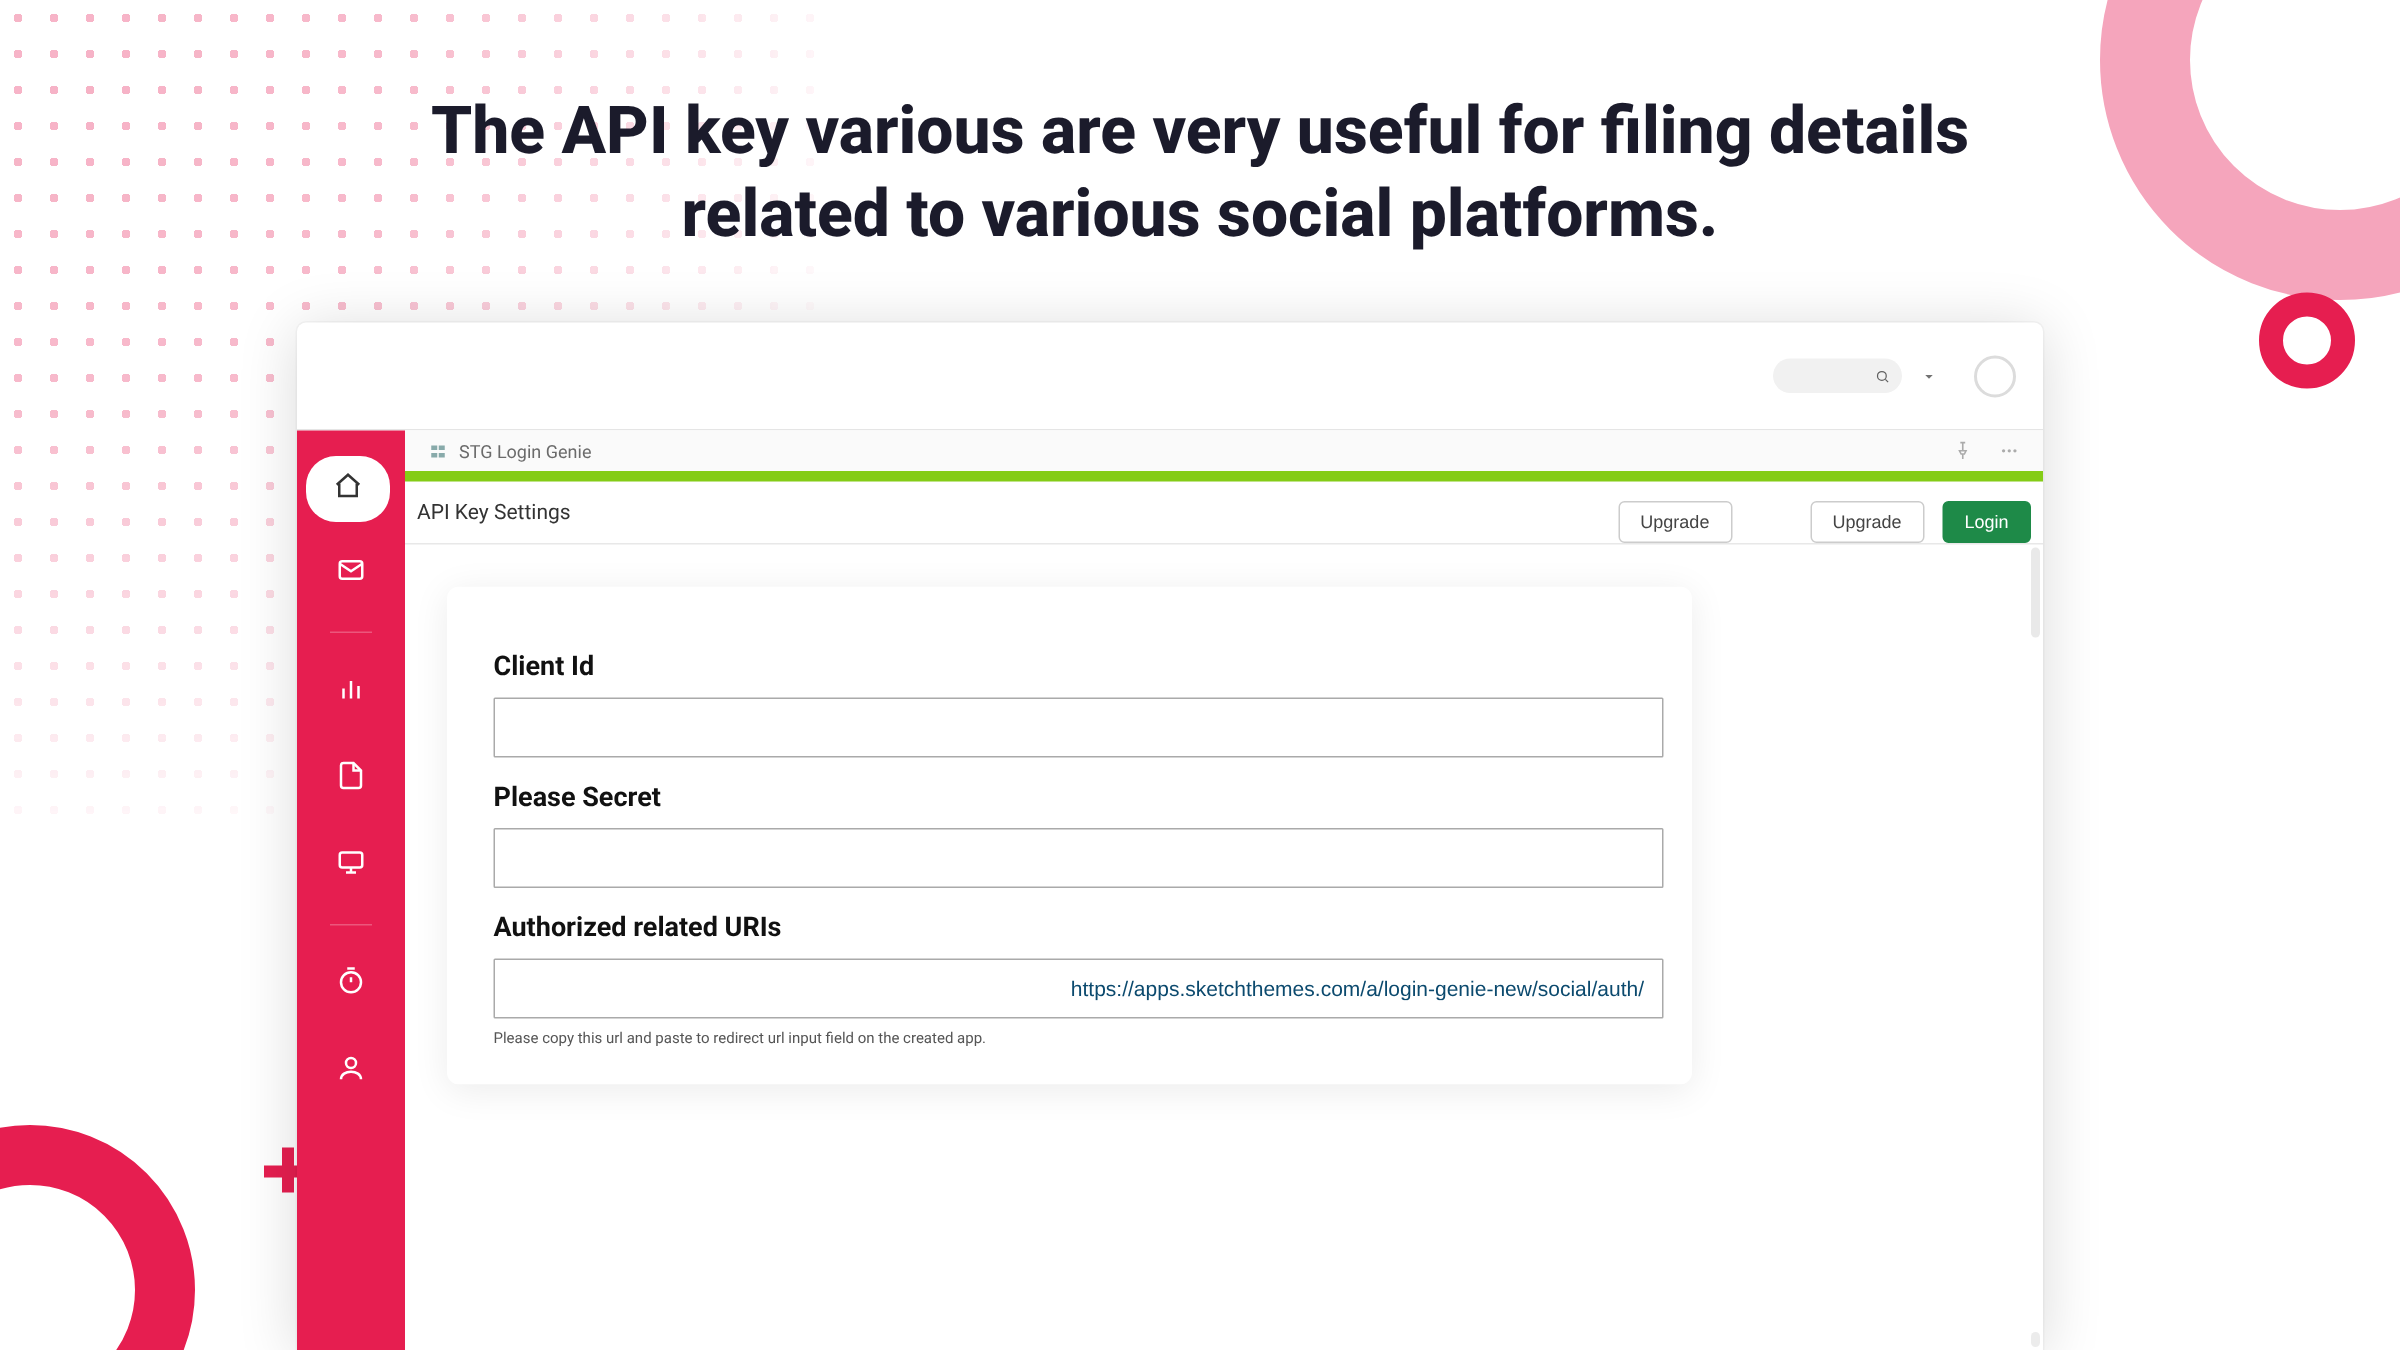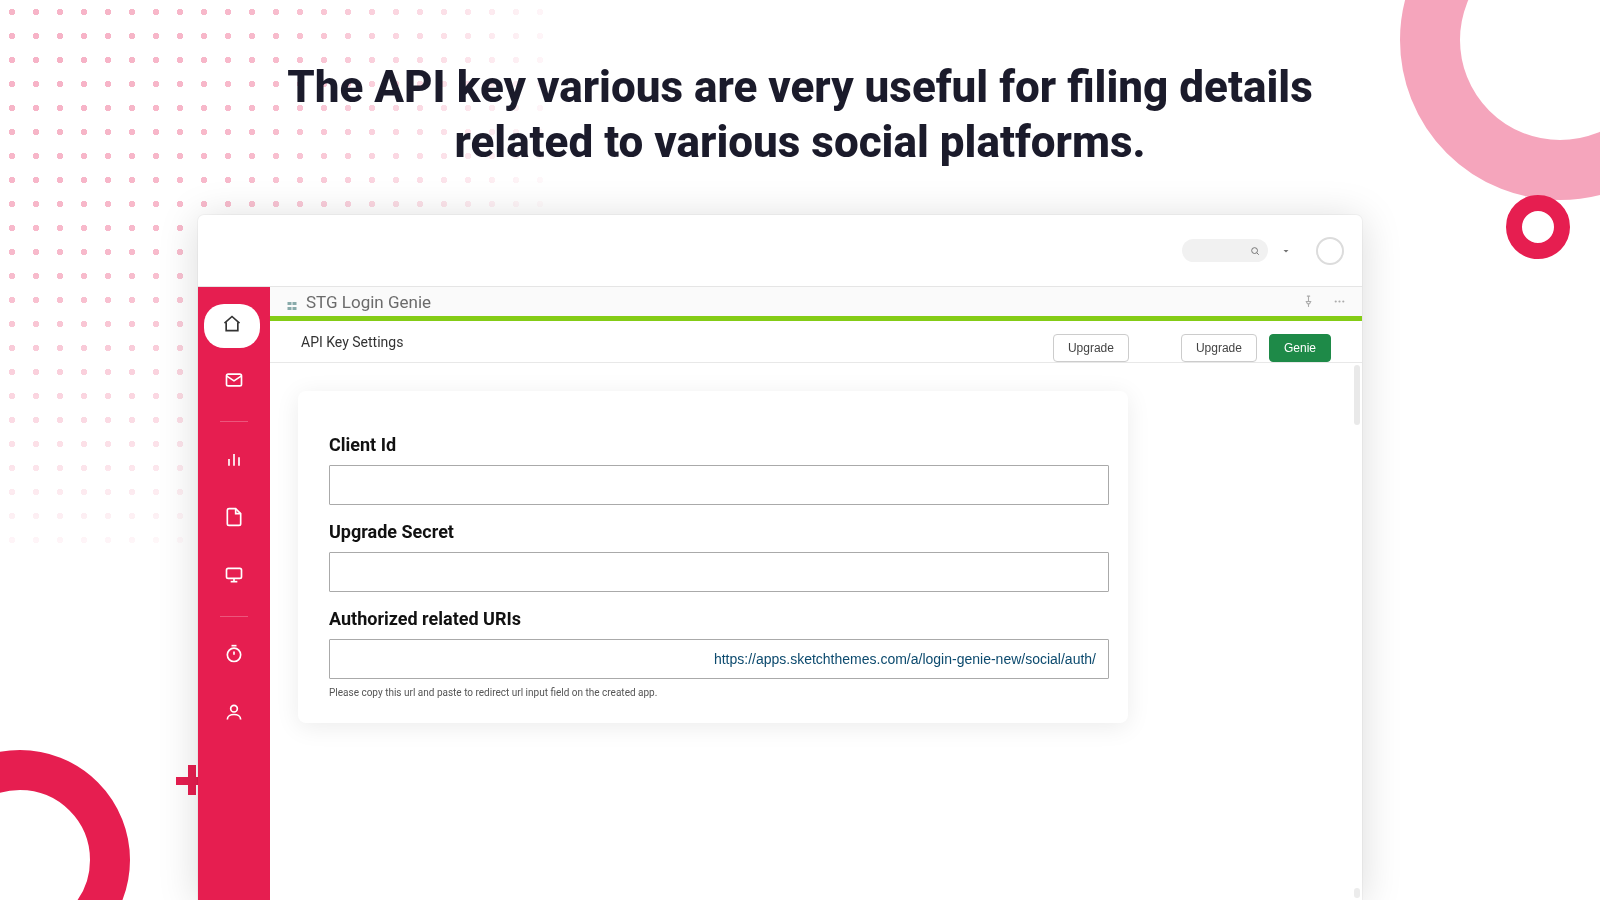--- a/index.html
+++ b/index.html
@@ -82,31 +82,31 @@
   .sidebar .nav-item.active { background: #fff; color: #333; border-radius: 20px; width: 56px; height: 44px; position: relative; left: -2px; }
   .sidebar .nav-item svg { width: 20px; height: 20px; }
   .sidebar .divider { width: 28px; height: 0; border-top: 1px solid rgba(255,255,255,0.25); margin: 10px 0; }
 
   
   .main {
     position: absolute; left: 72px; right: 0; top: 72px; bottom: 0;
     background: #fff; display: flex; flex-direction: column;
   }
   .breadcrumb-bar {
-    height: 34px; border-bottom: 5px solid #84cc16; background: #fafafa;
-    display: flex; align-items: center; padding: 0 16px; font-size: 17px; color: #6b6b6b;
+    height: 34px; border-bottom: 7px solid #84cc16; background: #fafafa;
+    display: flex; align-items: center; padding: 0 16px; font-size: 12px; color: #6b6b6b;
     gap: 8px;
   }
   .breadcrumb-bar .spacer { flex: 1; }
   .bc-iconbtn { opacity: .55; display: inline-flex; align-items: center; }
   .bc-iconbtn svg { width: 13px; height: 13px; }
 
   .page-header {
     height: 42px; border-bottom: 1px solid #e8e8e8;
-    display: flex; align-items: center; padding: 0 31px; gap: 12px;
+    display: flex; align-items: center; padding: 0 8px; gap: 12px;
   }
   .page-title { font-size: 14px; color: #333; }
   .page-header .spacer { flex: 1; }
   .btn {
     font-size: 12px; padding: 6px 14px; border-radius: 4px; border: 1px solid #ccc;
     background: #fff; color: #444; cursor: pointer; margin-top: 12px;
   }
   .btn.solid-green { background: #1e8a48; color: #fff; border-color: #1e8a48; }
 
   .content-scroll {
@@ -260,32 +260,32 @@
             <circle cx="19" cy="12" r="2"></circle>
           </svg>
       </span>
     </div>
 
     <div class="page-header">
       <div class="page-title">API Key Settings</div>
       <span class="spacer"></span>
       <button class="btn">Upgrade</button>
       <button class="btn" style="margin-left:40px">Upgrade</button>
-      <button class="btn solid-green">Genie</button>
+      <button class="btn solid-green">Login</button>
     </div>
 
     <div class="content-scroll">
       <div class="scroll-indicator"></div>
       <div class="scroll-indicator bottom-arrow"></div>
 
       <div class="card">
         <div class="field-label">Client Id</div>
         <input class="text-input" type="text" value="" style="">
 
-        <div class="field-label">Upgrade Secret</div>
+        <div class="field-label">Please Secret</div>
         <input class="text-input" type="text" value="" style="">
 
         <div class="field-label">Authorized related URIs</div>
         <input class="text-input" type="text" value="https://apps.sketchthemes.com/a/login-genie-new/social/auth/" style="">
         <div class="help">Please copy this url and paste to redirect url input field on the created app.</div>
       </div>
     </div>
 
   </div>
 </div>

